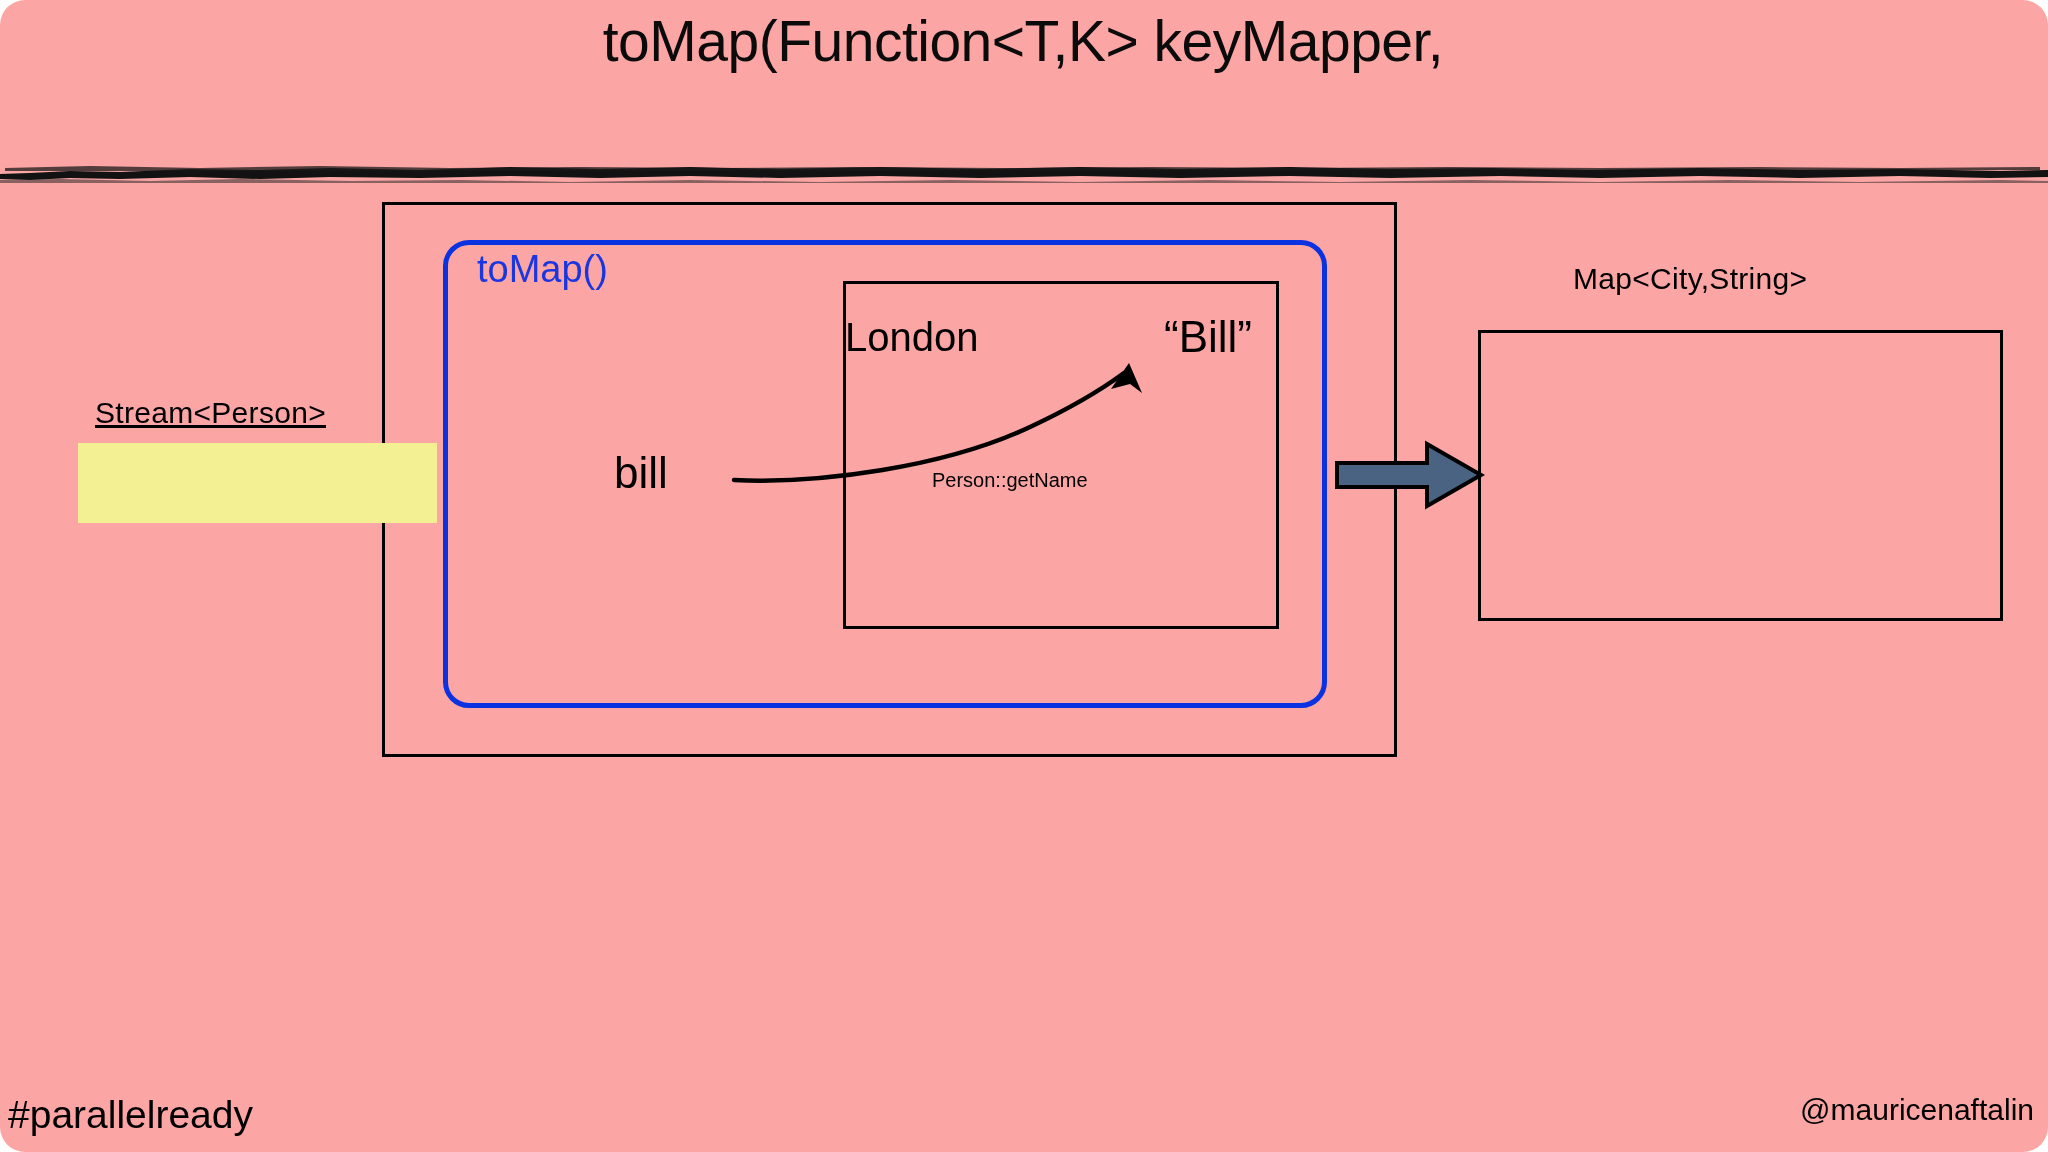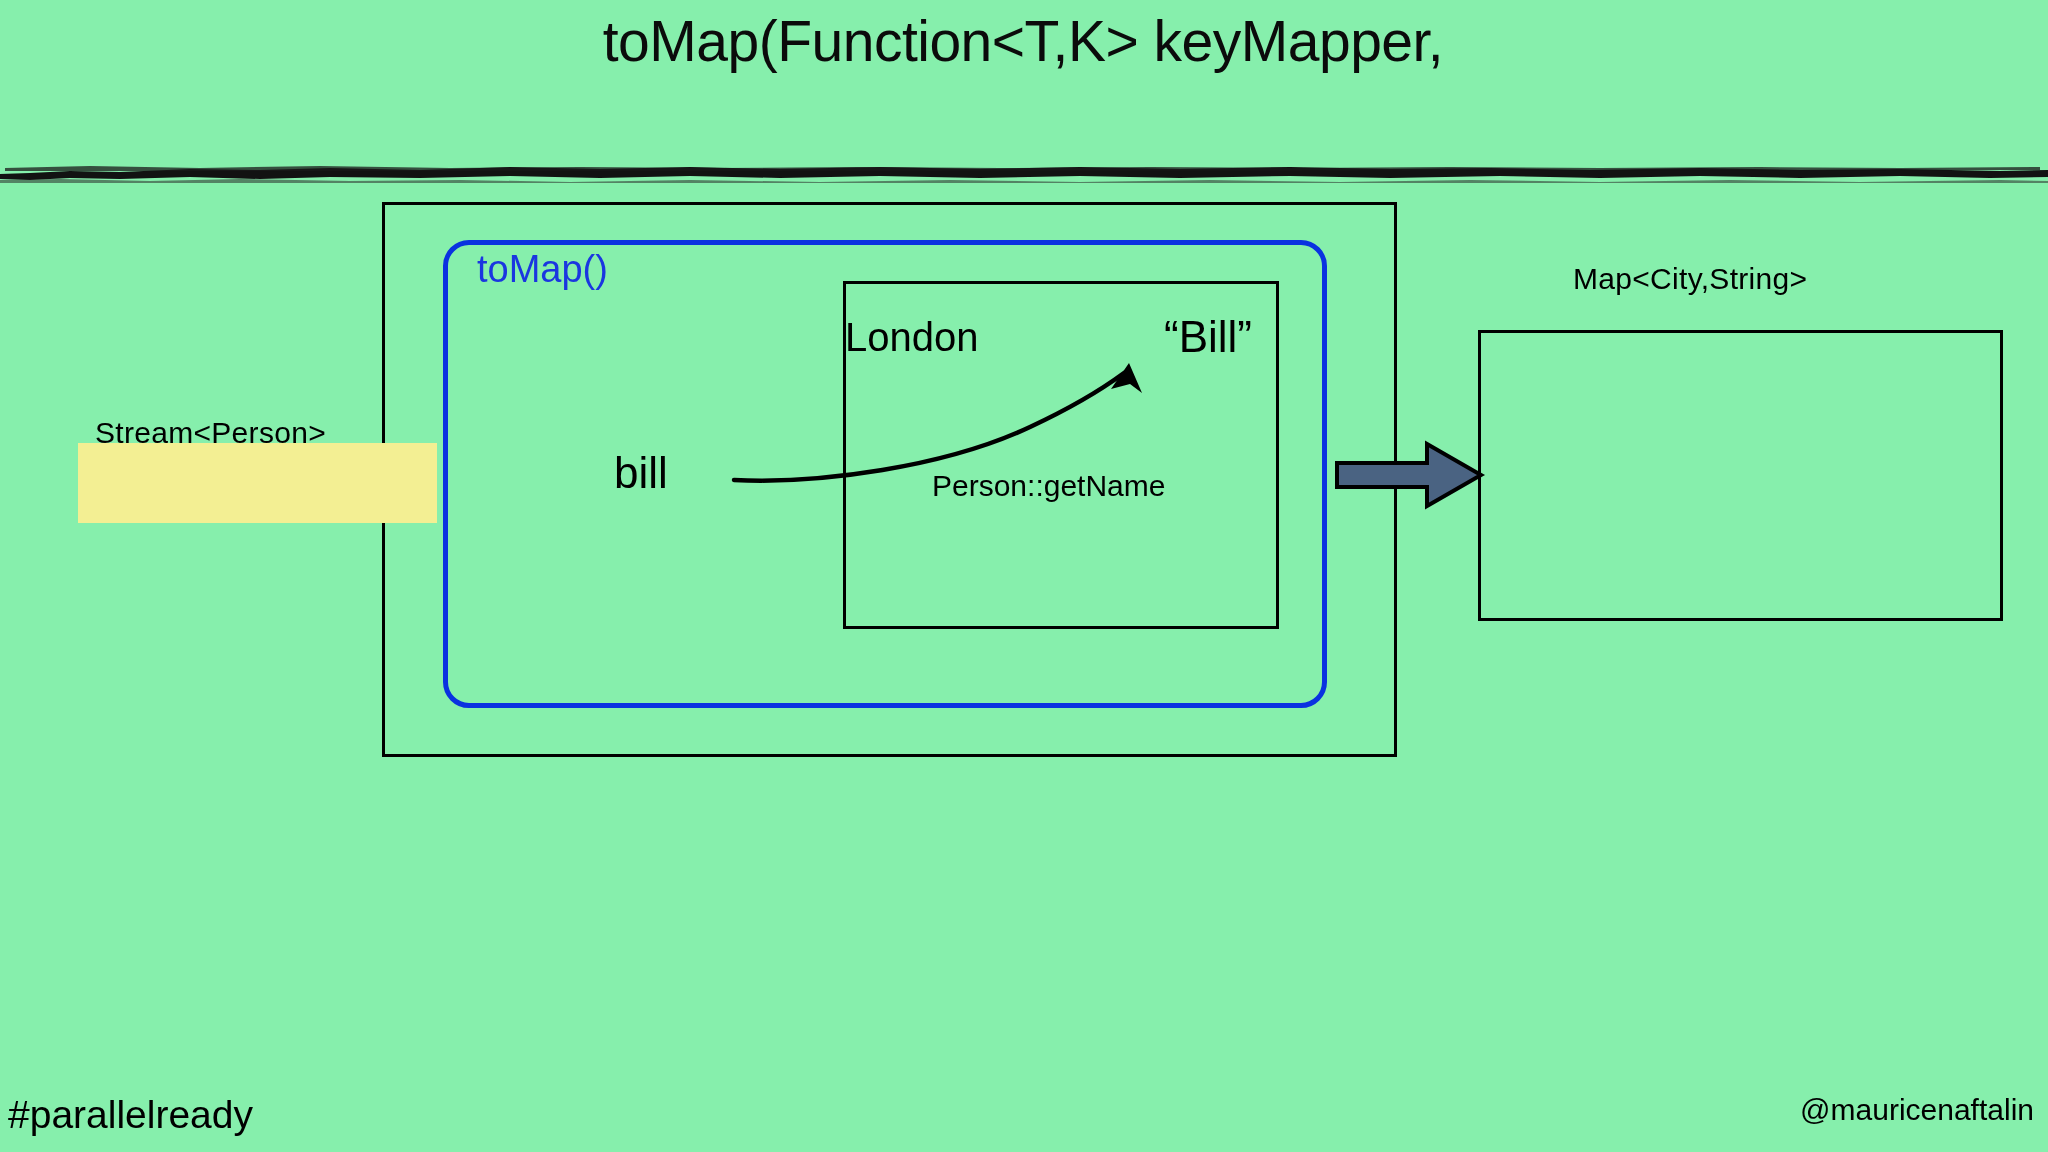--- a/index.html
+++ b/index.html
@@ -4,24 +4,25 @@
 <style>
   html, body {
     margin: 0;
     padding: 0;
     background: #ffffff;
   }
   #slide {
     position: relative;
     width: 2048px;
     height: 1152px;
-    background: #86efac;
+    background: #fca5a5;
     overflow: hidden;
     font-family: "Liberation Sans", sans-serif;
     color: #000000;
+    border-radius: 25px;
   }
 
   
   #title-block {
     position: absolute;
     left: 0;
     top: 4px;
     width: 2048px;
     text-align: center;
     line-height: 1.32;
@@ -108,42 +109,43 @@
     left: 588px;
     top: 448px;
     font-size: 44px;
     white-space: nowrap;
     margin-left: 26px;
   }
   #mapper-label {
     position: absolute;
     left: 932px;
     top: 469px;
-    font-size: 30px;
+    font-size: 20px;
     white-space: nowrap;
   }
 
   
   #mapper-arrow {
     position: absolute;
     left: 730px;
     top: 355px;
     width: 520px;
     height: 160px;
     overflow: visible;
   }
 
   
   #stream-label {
     position: absolute;
     left: 95px;
-    top: 416px;
+    top: 396px;
     font-size: 30px;
     white-space: nowrap;
     letter-spacing: 0.3px;
+    text-decoration: underline;
   }
   #stream-bar {
     position: absolute;
     left: 78px;
     top: 443px;
     width: 359px;
     height: 80px;
     background: #f3ef93;
   }
 

